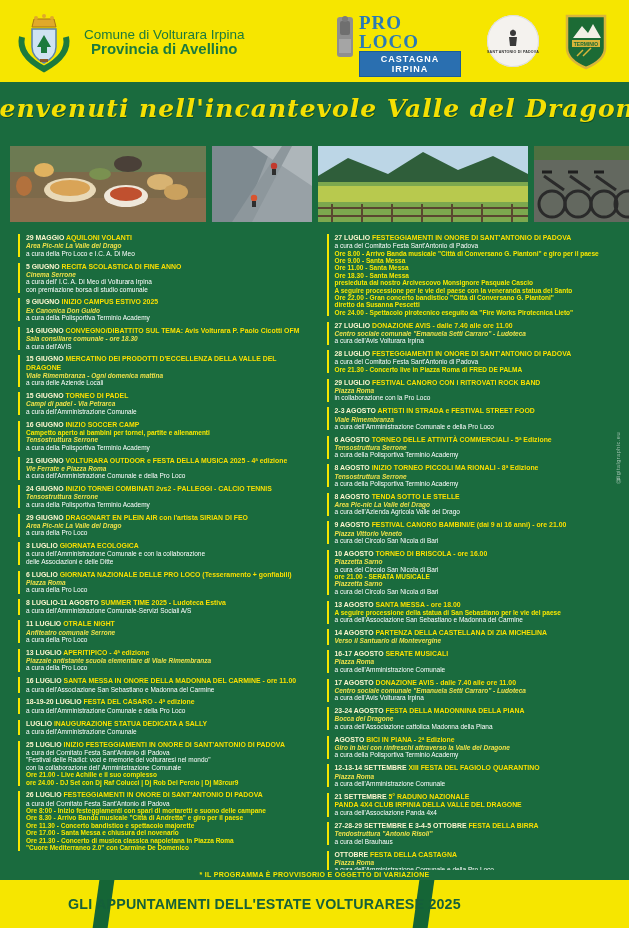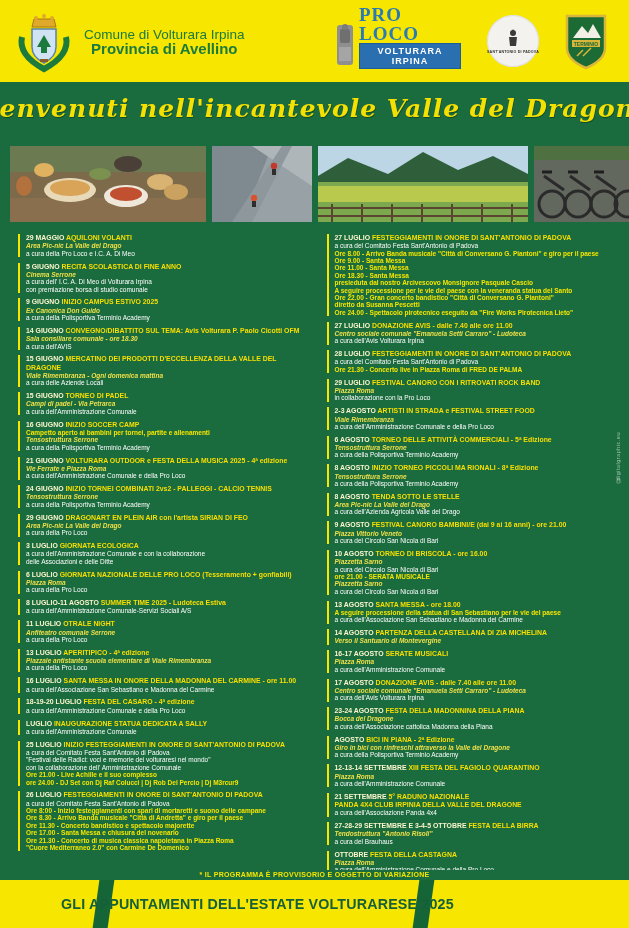--- a/index.html
+++ b/index.html
@@ -12,21 +12,21 @@
   
   .header {
     position:absolute; top:0; left:0; right:0; height:82px;
     background:#f6e600; display:flex; align-items:center; padding:0 14px;
   }
   .crest-wrap { width:60px; height:64px; flex:0 0 auto; }
   .comune-text { margin-left:10px; }
   .comune-name { color:#1c7a3d; font-weight:normal; font-size:13.5px; line-height:15px; }
   .comune-sub  { color:#1c7a3d; font-weight:bold; font-size:15px; line-height:13px;text-align:center; }
   .header-spacer { flex:1; }
-  .proloco { width:128px; height:56px; position:relative; margin-right:26px; display:flex; align-items:flex-end; }
+  .proloco { width:128px; height:56px; position:relative; margin-right:26px; display:flex; align-items:flex-start; }
   .proloco-statue { width:24px; height:48px; flex:0 0 auto; }
   .proloco-texts { margin-left:2px; }
   .proloco-line1 {
     font-family:"Liberation Serif", serif; color:#2a7ab5; font-weight:bold;
     font-size:19px; letter-spacing:1px; line-height:19px;
   }
   .proloco-line2 {
     background:#2a6fb0; color:#fff; font-size:9px; font-weight:bold;
     letter-spacing:1px; text-align:center; padding:2px 4px; border:1px solid #1c5d99;
   }
@@ -78,21 +78,21 @@
   .banner {
     position:absolute; bottom:0; left:0; right:0; height:48px; background:#f6e600;
   }
   .stripe {
     position:absolute; top:0; bottom:0; width:15px; background:#156536;
     transform:skewX(-8deg);
   }
   .stripe-left  { left:96px; }
   .stripe-right { left:416px; }
   .banner-text-wrap {
-    position:absolute; left:111px; width:292px; top:0; bottom:0;
+    position:absolute; left:118px; width:292px; top:0; bottom:0;
     display:flex; align-items:center; justify-content:center;
   }
   .banner-text {
     color:#15603a; font-weight:bold; font-size:15.5px; letter-spacing:0.2px;
     transform:scaleX(0.92); white-space:nowrap;
   }
   
   .watermark {
     position:absolute; right:8px; top:432px;
     writing-mode:vertical-rl; transform:rotate(180deg);
@@ -124,21 +124,21 @@
     <div class="header-spacer"></div>
     <div class="proloco">
       <svg class="proloco-statue" viewBox="0 0 24 48">
         <rect x="4" y="4" width="16" height="40" rx="3" fill="#8f8f8f"></rect>
         <rect x="7" y="8" width="10" height="14" rx="2" fill="#6f6f6f"></rect>
         <circle cx="12" cy="6" r="3" fill="#7b7b7b"></circle>
         <rect x="6" y="26" width="12" height="14" fill="#a5a5a5"></rect>
       </svg>
       <div class="proloco-texts">
         <div class="proloco-line1">PRO LOCO</div>
-        <div class="proloco-line2">VOLTURARA IRPINA</div>
+        <div class="proloco-line2">CASTAGNA IRPINA</div>
       </div>
     </div>
     <div class="circle-logo">
       <svg class="circle-emblem" viewBox="0 0 16 20">
         <circle cx="8" cy="5" r="3" fill="#3a3a3a"></circle>
         <path d="M4 9 h8 l-1 9 h-6 z" fill="#3a3a3a"></path>
         <path d="M8 1 l1 2 h-2 z" fill="#3a3a3a"></path>
       </svg>
       <div class="circle-text">SANT'ANTONIO DI PADOVA</div>
     </div>

